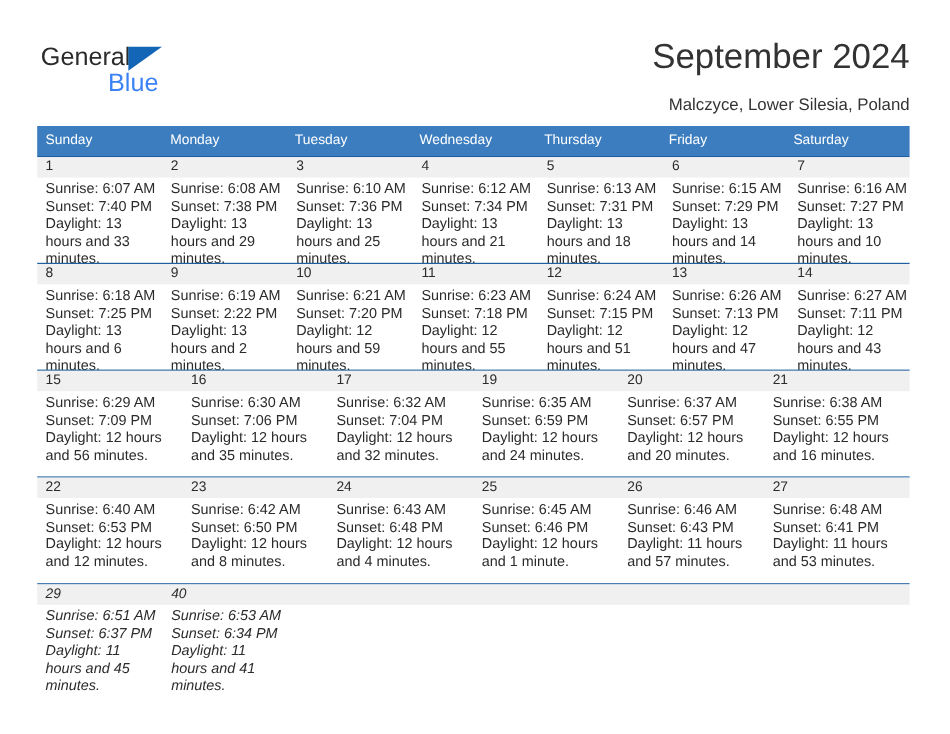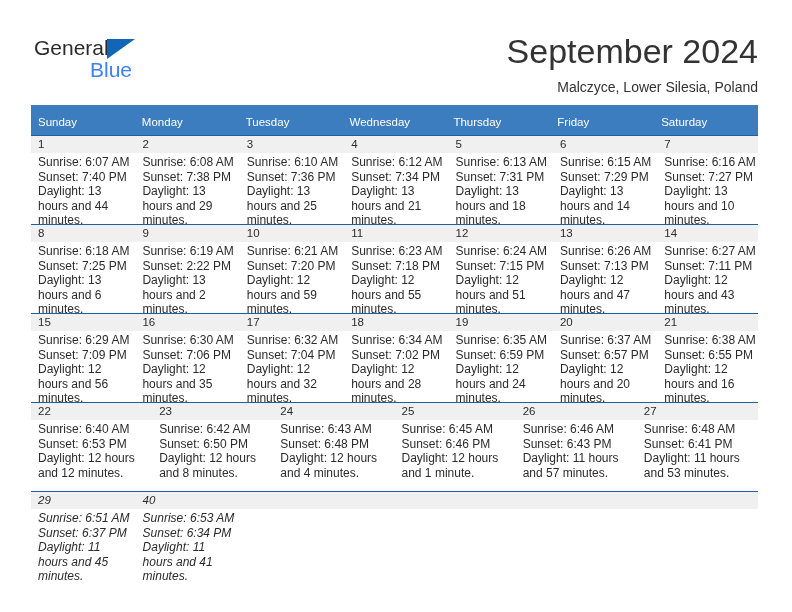--- a/index.html
+++ b/index.html
@@ -59,21 +59,21 @@
     left: 56px;
     top: 22px;
     font-size: 21px;
     color: #3b82f6;
     font-family: "Liberation Sans", sans-serif;
   }
   .title {
     position: absolute;
     right: 34px;
     top: 32px;
-    font-size: 34px;
+    font-size: 29px;
     color: #333333;
     text-align: right;
     white-space: nowrap;
   }
   .subtitle {
     position: absolute;
     right: 34px;
     top: 79px;
     font-size: 14px;
     color: #333333;
@@ -89,21 +89,21 @@
     width: 727px;
   }
   .weekdays {
     display: flex;
     width: 100%;
     background: #3b7dbf;
   }
   .weekday {
     flex: 1 1 0;
     box-sizing: border-box;
-    padding: 10px 0 6px 7px;
+    padding: 5px 0 6px 7px;
     font-size: 11.5px;
     color: #ffffff;
     line-height: 14px;
   }
   .week {
     position: relative;
     display: flex;
     width: 100%;
     border-top: 1.3px solid #1f5fa0;
     height: 89px;
@@ -174,21 +174,21 @@
     </div>
 
     <div id="weeks-container">
         <div class="week">
           <div class="daynum-band"></div>
           <div class="day">
             <div class="day-num">1</div>
             <div class="day-info">
               <div>Sunrise: 6:07 AM</div>
               <div>Sunset: 7:40 PM</div>
-              <div class="daylight">Daylight: 13 hours and 44 minutes.</div>
+              <div class="daylight">Daylight: 13 hours and 33 minutes.</div>
             </div>
           </div>
           <div class="day">
             <div class="day-num">2</div>
             <div class="day-info">
               <div>Sunrise: 6:08 AM</div>
               <div>Sunset: 7:38 PM</div>
               <div class="daylight">Daylight: 13 hours and 29 minutes.</div>
             </div>
           </div>
@@ -309,28 +309,20 @@
               <div>Sunset: 7:06 PM</div>
               <div class="daylight">Daylight: 12 hours and 35 minutes.</div>
             </div>
           </div>
           <div class="day">
             <div class="day-num">17</div>
             <div class="day-info">
               <div>Sunrise: 6:32 AM</div>
               <div>Sunset: 7:04 PM</div>
               <div class="daylight">Daylight: 12 hours and 32 minutes.</div>
-            </div>
-          </div>
-          <div class="day">
-            <div class="day-num">18</div>
-            <div class="day-info">
-              <div>Sunrise: 6:34 AM</div>
-              <div>Sunset: 7:02 PM</div>
-              <div class="daylight">Daylight: 12 hours and 28 minutes.</div>
             </div>
           </div>
           <div class="day">
             <div class="day-num">19</div>
             <div class="day-info">
               <div>Sunrise: 6:35 AM</div>
               <div>Sunset: 6:59 PM</div>
               <div class="daylight">Daylight: 12 hours and 24 minutes.</div>
             </div>
           </div>

